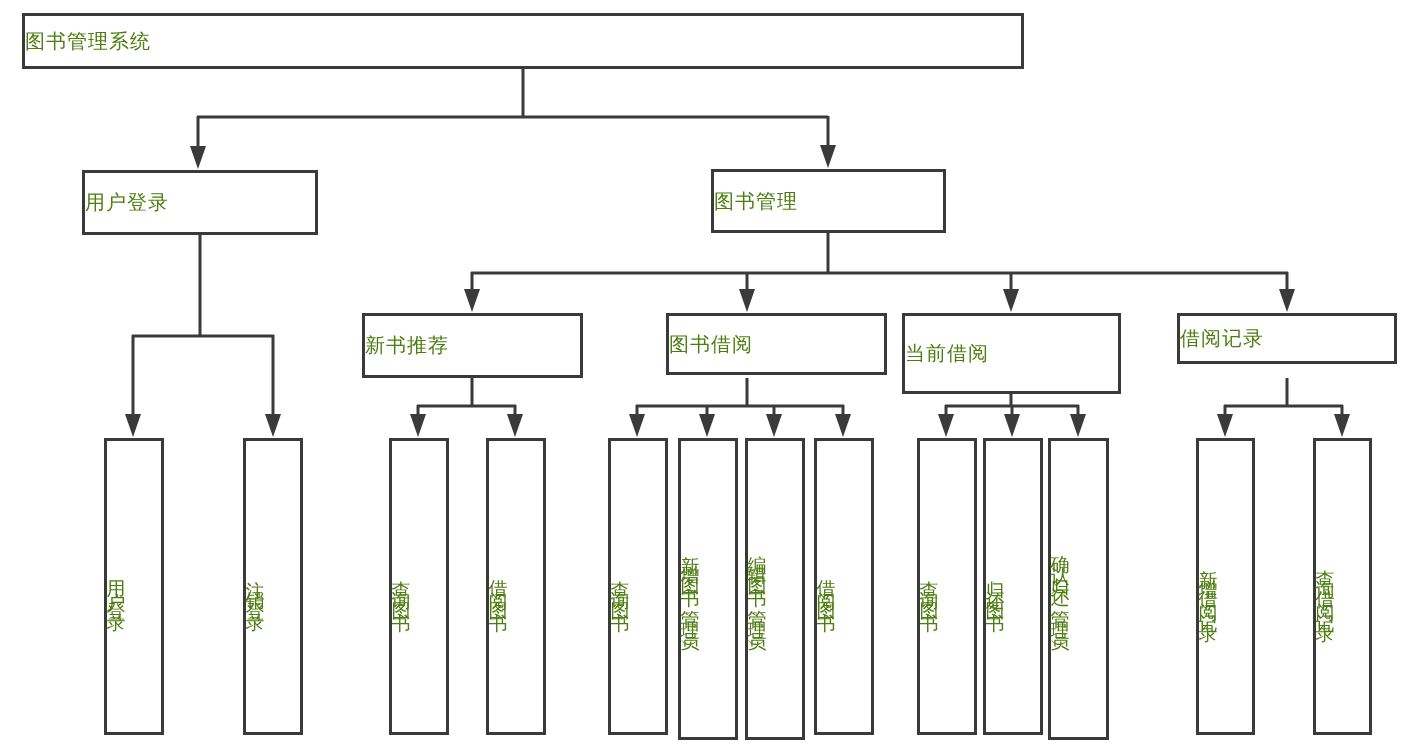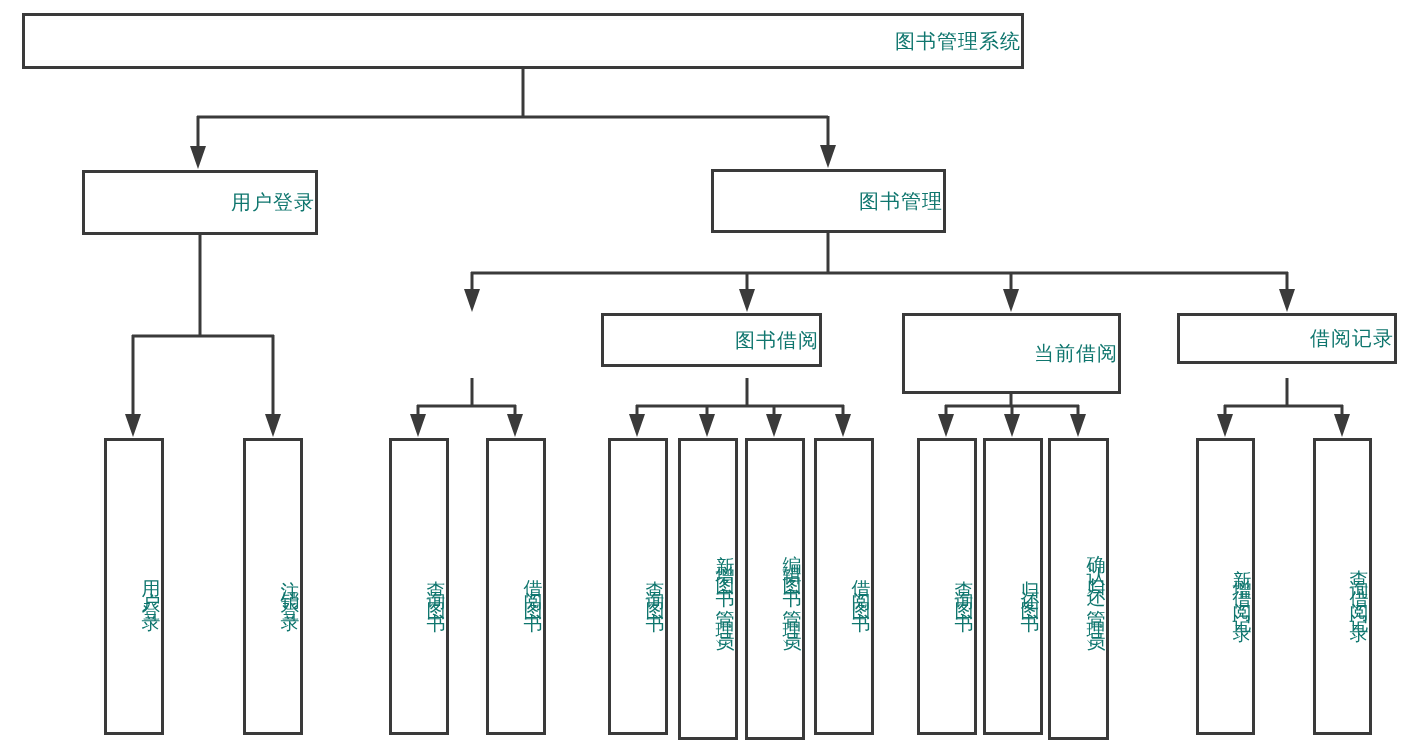--- a/index.html
+++ b/index.html
@@ -17,23 +17,23 @@
     left: 0; top: 0;
     width: 1405px; height: 747px;
     z-index: 1;
   }
   .node {
     position: absolute;
     background: #ffffff;
     border: 3px solid #3a3a3a;
     display: flex;
     align-items: center;
-    justify-content: flex-end;
+    justify-content: flex-start;
     z-index: 2;
-    color: #0f766e;
+    color: #4d7c0f;
     font-family: Liberation Serif, serif;
   }
   .node-h { font-size: 20px; letter-spacing: 1px; }
   .node-v span {
     writing-mode: vertical-rl;
     text-orientation: mixed;
     font-size: 19px;
     letter-spacing: 11px;
     line-height: 1;
     white-space: nowrap;
@@ -133,21 +133,24 @@
     <span>图书管理系统</span>
   </div>
 
   <div class="node node-h" style="left:82px; top:170px; width:236px; height:65px;">
     <span>用户登录</span>
   </div>
   <div class="node node-h" style="left:711px; top:169px; width:235px; height:64px;">
     <span>图书管理</span>
   </div>
 
-  <div class="node node-h" style="left:601px; top:313px; width:221px; height:54px;">
+  <div class="node node-h" style="left:362px; top:313px; width:221px; height:65px;">
+    <span>新书推荐</span>
+  </div>
+  <div class="node node-h" style="left:666px; top:313px; width:221px; height:62px;">
     <span>图书借阅</span>
   </div>
   <div class="node node-h" style="left:902px; top:313px; width:219px; height:81px;">
     <span>当前借阅</span>
   </div>
   <div class="node node-h" style="left:1177px; top:313px; width:220px; height:51px;">
     <span>借阅记录</span>
   </div>
 
   <div class="node node-v" style="left:104px; top:438px; width:60px; height:297px;">

